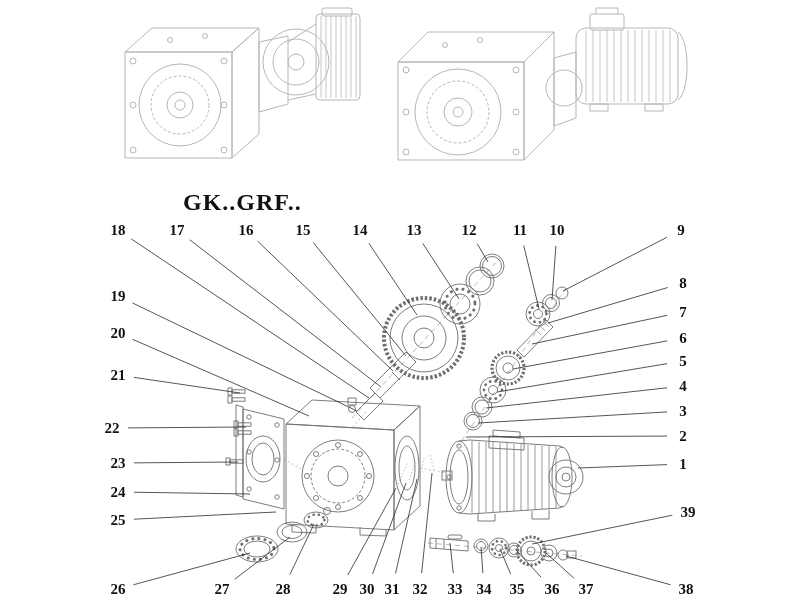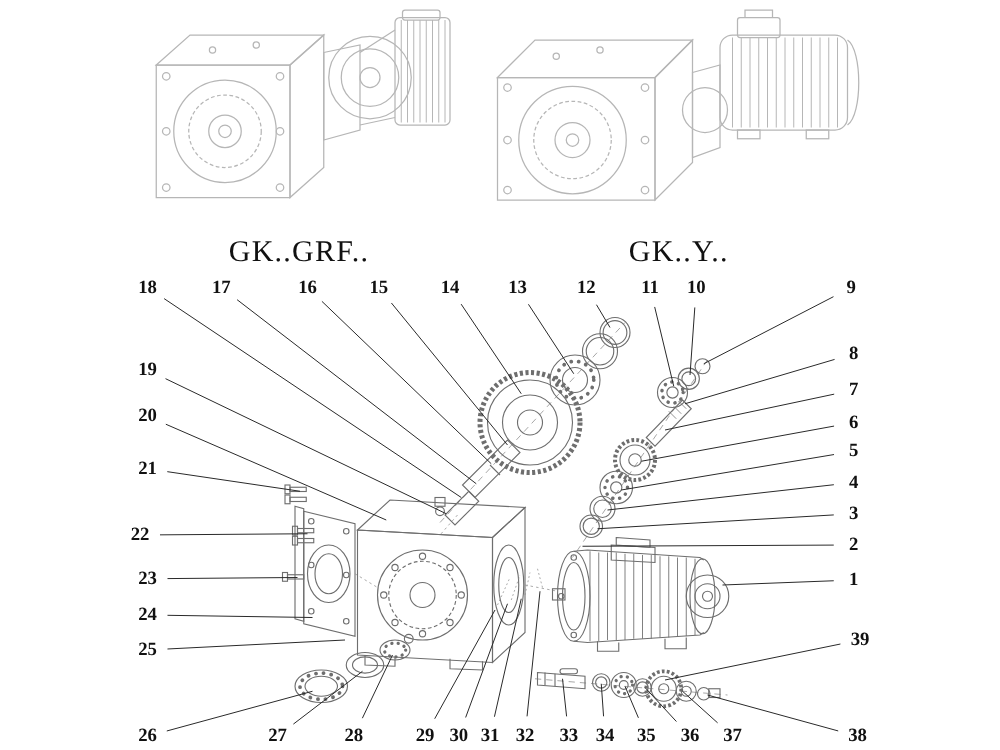--- a/index.html
+++ b/index.html
@@ -1,19 +1,19 @@
 <!DOCTYPE html>
 <html><head>
 <meta charset="utf-8">
 <style>
   html,body{margin:0;padding:0;background:#ffffff;}
   .stage{position:relative;width:800px;height:600px;background:#ffffff;overflow:hidden;
          font-family:"Liberation Serif",serif;}
   .stage svg{position:absolute;left:0;top:0;}
-  .model-label{position:absolute;font-weight:normal;font-size:24px;color:#111;
+  .model-label{position:absolute;font-weight:bold;font-size:24px;color:#111;
                letter-spacing:1px;white-space:nowrap;font-family:"Liberation Serif",serif;}
   #label-grf{left:183px;top:189px;}
   #label-y{left:503px;top:189px;}
   .callout-text{font-family:"Liberation Serif",serif;font-weight:bold;font-size:15px;fill:#111;}
 </style>
 </head>
 <body>
 
 <div class="stage">
 
@@ -312,15 +312,14 @@
         <text x="586" y="589" text-anchor="middle" dominant-baseline="central" class="callout-text">37</text>
         <line x1="670.5727137151393" y1="584.7574962716633" x2="566" y2="556" stroke="#2a2a2a" stroke-width="0.8"></line>
         <text x="686" y="589" text-anchor="middle" dominant-baseline="central" class="callout-text">38</text>
         <line x1="672.3263567897361" y1="515.2151062995413" x2="532" y2="544" stroke="#2a2a2a" stroke-width="0.8"></line>
         <text x="688" y="512" text-anchor="middle" dominant-baseline="central" class="callout-text">39</text>
       </g>
 </svg>
 
 <div class="model-label" id="label-grf">GK..GRF..</div>
 
-<div class="model-label" id="label-y">GK..Y..</div>
 
 </div>
 
 </body></html>

